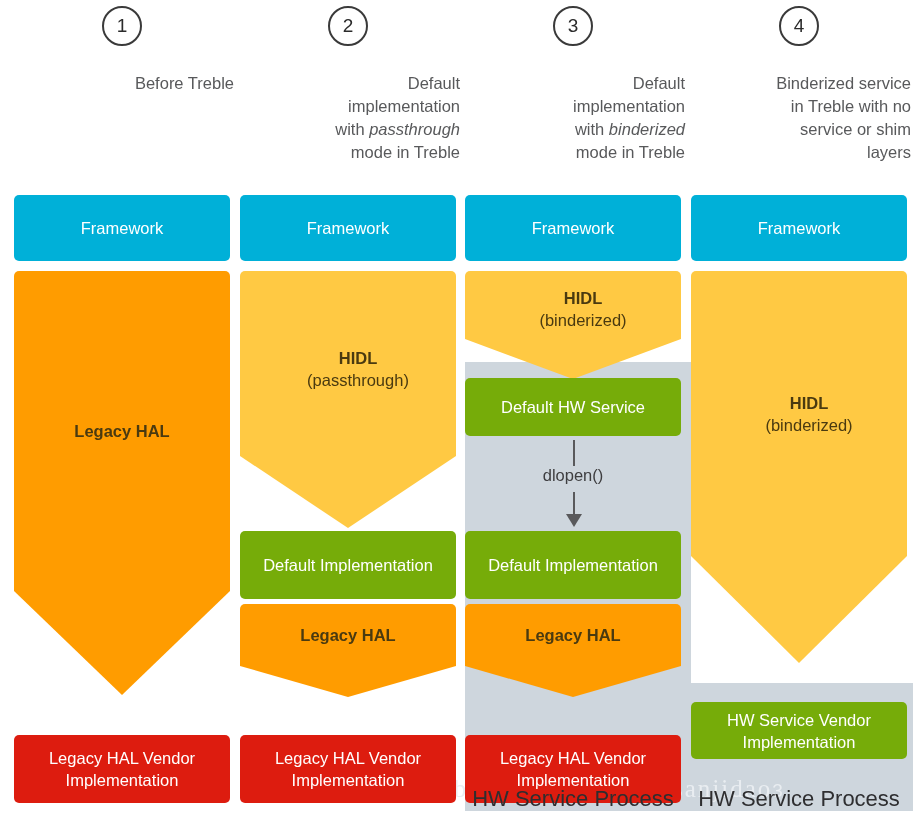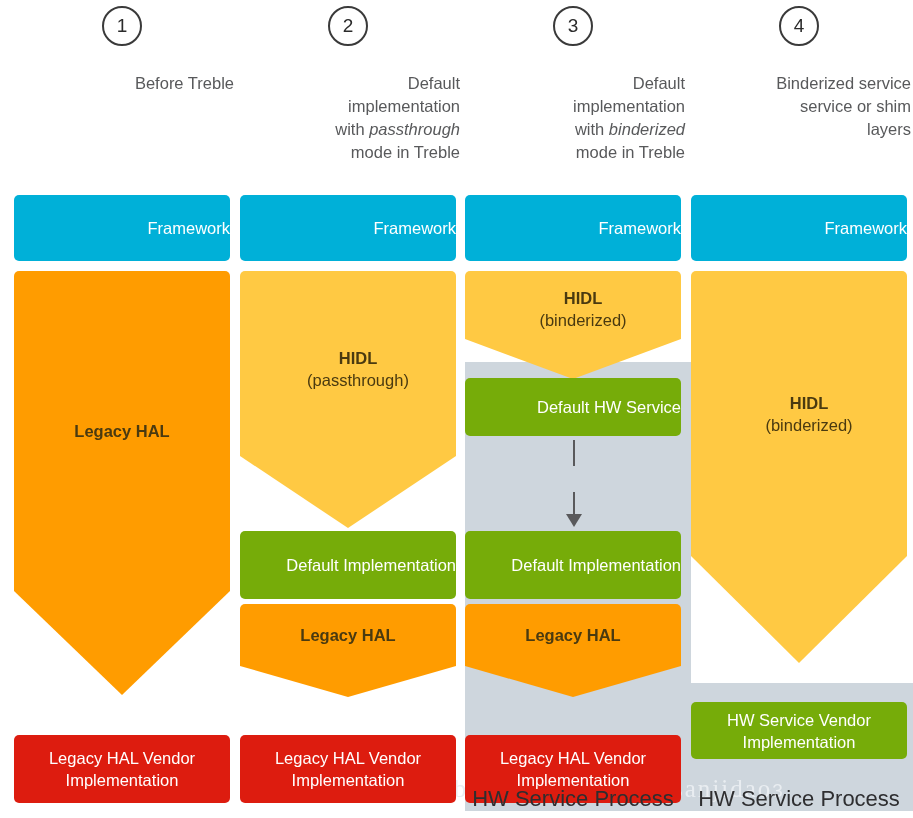--- a/index.html
+++ b/index.html
@@ -82,21 +82,21 @@
   .colcaption em { font-style: italic; }
 
   
   .box {
     position: absolute;
     left: 0;
     width: 216px;
     border-radius: 5px;
     display: flex;
     align-items: center;
-    justify-content: flex-end;
+    justify-content: center;
     text-align: center;
     font-size: 16.5px;
     line-height: 22px;
   }
   .framework {
     background: #00b0d8;
     color: #ffffff;
     top: 195px;
     height: 66px;
   }
@@ -297,20 +297,21 @@
       </div>
       <div class="tip" style="height:40px;"></div>
     </div>
 
     <div class="box green" style="top:378px; height:58px;">
       <span>Default HW Service</span>
     </div>
 
     <div class="dlopen-wrap" style="top:440px; height:90px;">
       <div class="dlopen-line-top"></div>
+      <div class="dlopen-label">dlopen()</div>
       <div class="dlopen-line-bot"></div>
       <div class="dlopen-head"></div>
     </div>
 
     <div class="box green" style="top:531px; height:68px;">
       <span>Default Implementation</span>
     </div>
 
     <div class="stub" style="top:604px;">
       <div class="body" style="height:62px;">
@@ -323,20 +324,21 @@
       <span>Legacy HAL Vendor Implementation</span>
     </div>
 
     <div class="proc-label" style="top:786px;">HW Service Process</div>
   </div>
 
   <div class="col col-4">
     <div class="numcircle">4</div>
     <div class="colcaption">
       <div>Binderized service</div>
+      <div>in Treble with no</div>
       <div>service or shim</div>
       <div>layers</div>
     </div>
 
     <div class="box framework">
       <span>Framework</span>
     </div>
 
     <div class="arrow am" style="top:271px;">
       <div class="body" style="height:285px; justify-content:center;">

